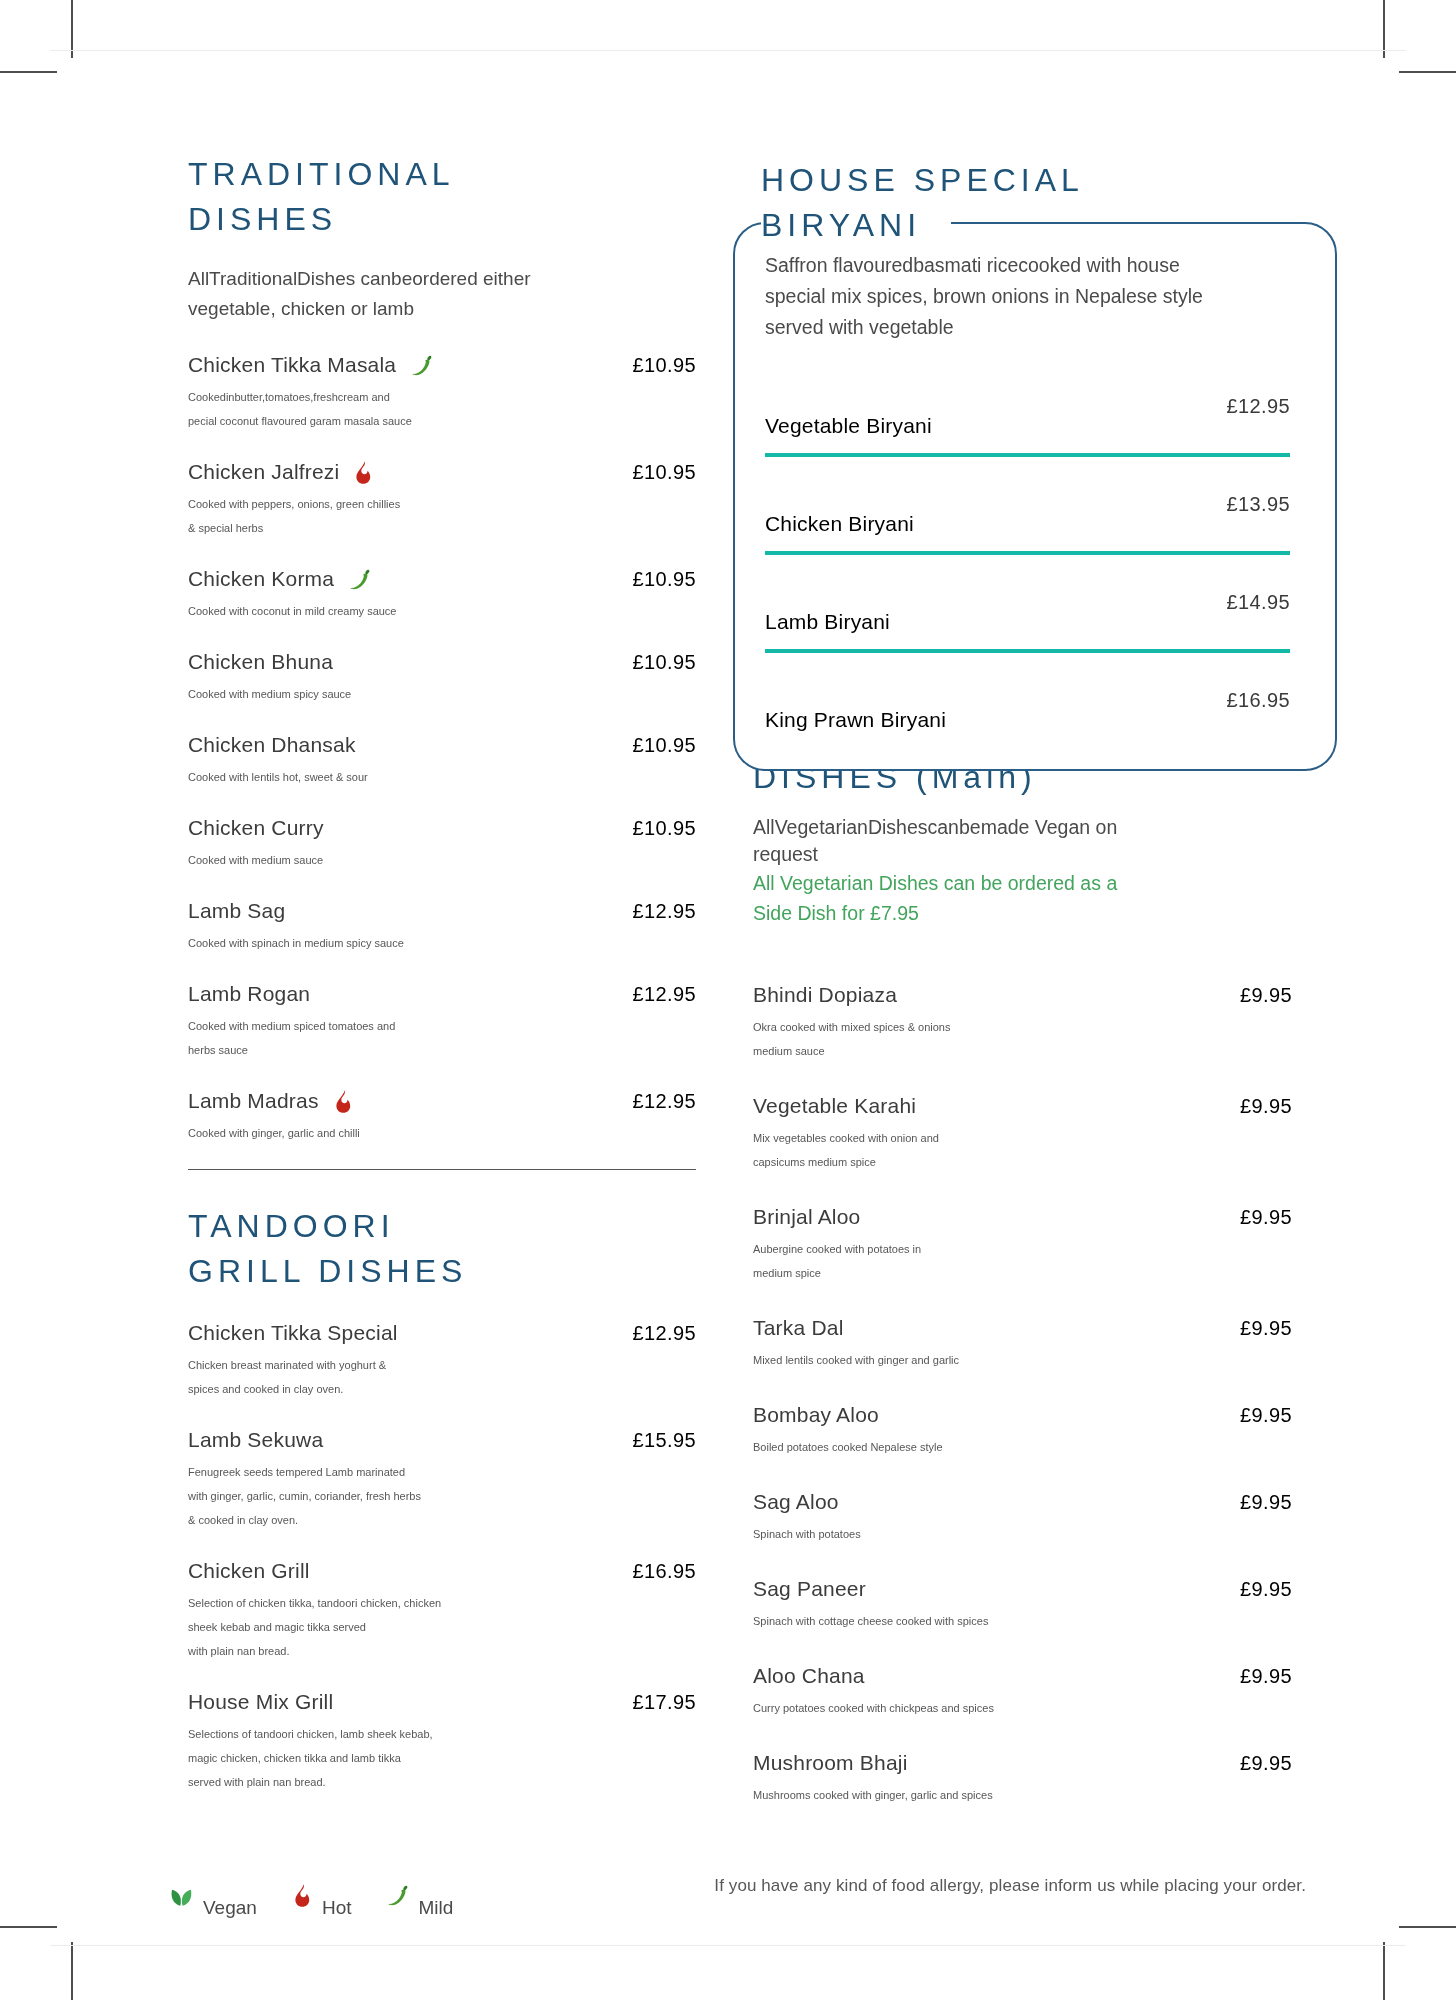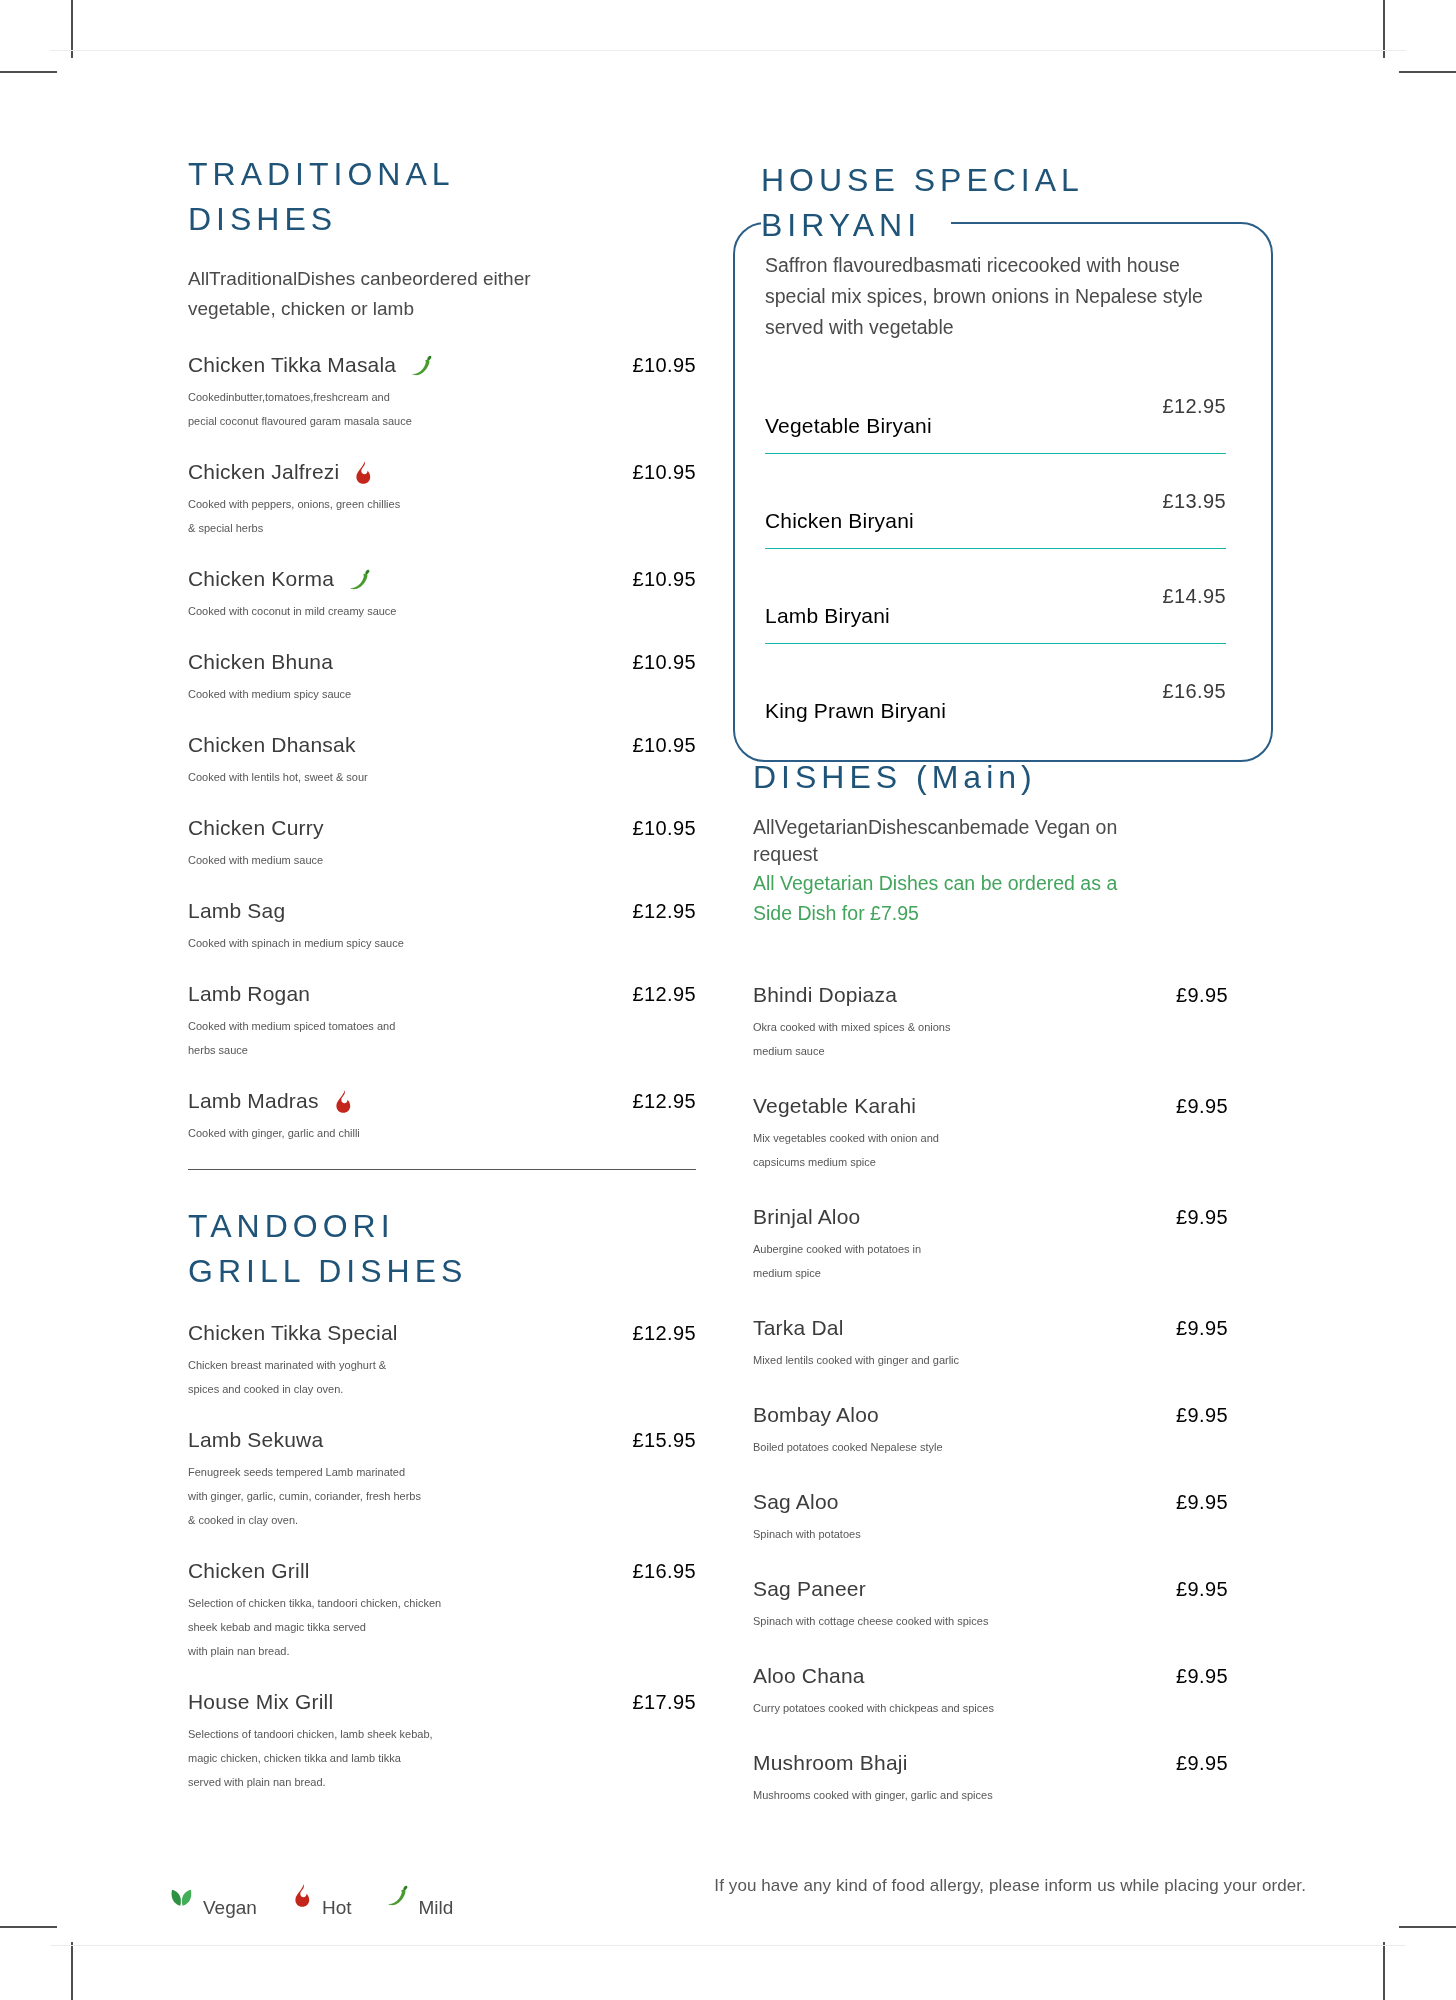--- a/index.html
+++ b/index.html
@@ -14,21 +14,21 @@
   .edge{position:absolute;left:50px;right:50px;height:1px;background:#ececec;}
 
   
   .sec-title{
     font-size:32px;font-weight:400;color:#1f5478;letter-spacing:5px;
     line-height:45px;margin:0;white-space:pre-line;
   }
 
   
   .col-left{position:absolute;left:168px;top:152px;width:508px;margin-left:20px;}
-  .col-right{position:absolute;left:733px;top:158px;width:540px;}
+  .col-right{position:absolute;left:733px;top:158px;width:604px;}
 
   .intro{
     font-size:19px;color:#4a4a4a;line-height:30px;margin:22px 0 26px 0;white-space:pre-line;
   }
   .section-divider{border:none;border-top:1.5px solid #565656;margin:20px 0 34px 0;}
   .sec-gap{height:24px;}
 
   
   .menu-item{margin-bottom:24px;}
   .veg .menu-item{margin-bottom:28px;}
@@ -41,21 +41,21 @@
 
   
   .biryani-title{position:relative;z-index:2;margin-left:28px;}
   .biryani-title .mask{display:inline-block;background:#fff;padding-right:30px;}
   .biryani-box{
     margin-top:-26px;border:2.5px solid #2b5e86;border-radius:32px;
     padding:26px 45px 22px 30px;position:relative;z-index:1;background:#fff;
   }
   .box-desc{font-size:19.5px;color:#4a4a4a;line-height:31px;margin:0 0 16px 0;white-space:pre-line;}
   .b-row{display:flex;justify-content:space-between;align-items:center;padding:15px 0;}
-  .b-row + .b-row{border-top:1px solid #14b8a6;justify-content:space-between;}
+  .b-row + .b-row{border-top:4px solid #14b8a6;justify-content:space-between;}
   .b-name{font-size:21px;color:#000000;letter-spacing:.2px;margin-top:40px;}
   .b-price{font-size:20px;color:#3a3a3a;letter-spacing:.4px;}
 
   
   .veg-section{position:absolute;top:552px;left:20px;right:45px;}
   .veg-note{font-size:19.5px;color:#4a4a4a;line-height:27px;margin:14px 0 0 0;white-space:pre-line;}
   .green-note{font-size:19.5px;color:#43a45c;line-height:30px;margin:0 0 52px 0;white-space:pre-line;}
 
   
   .legend{position:absolute;left:168px;top:1872px;display:flex;align-items:center;gap:34px;}

